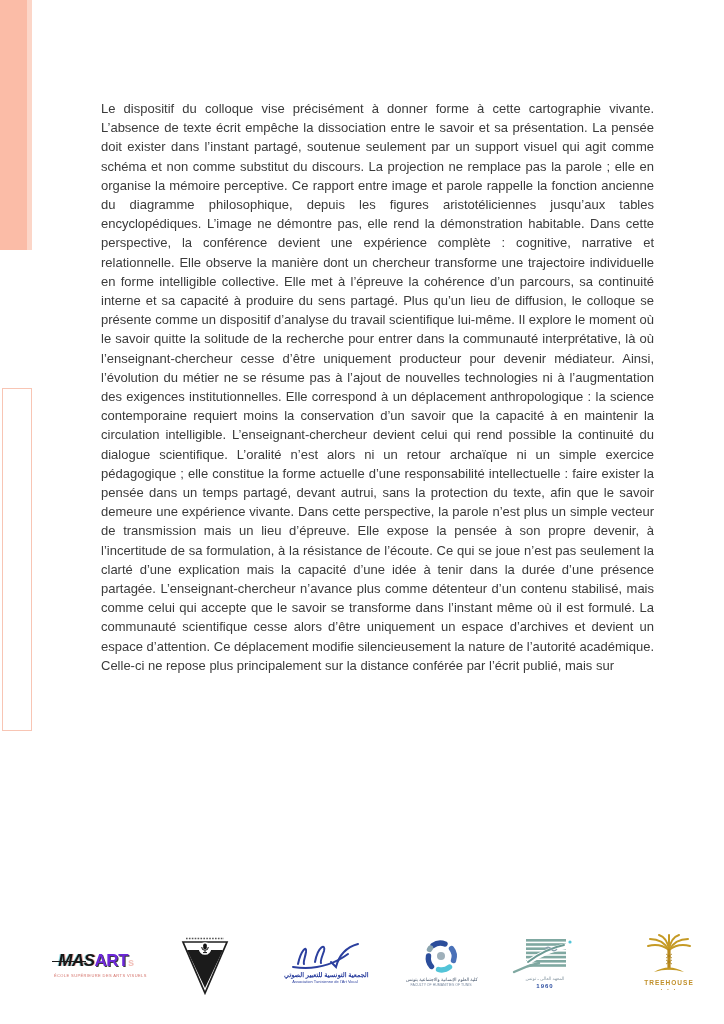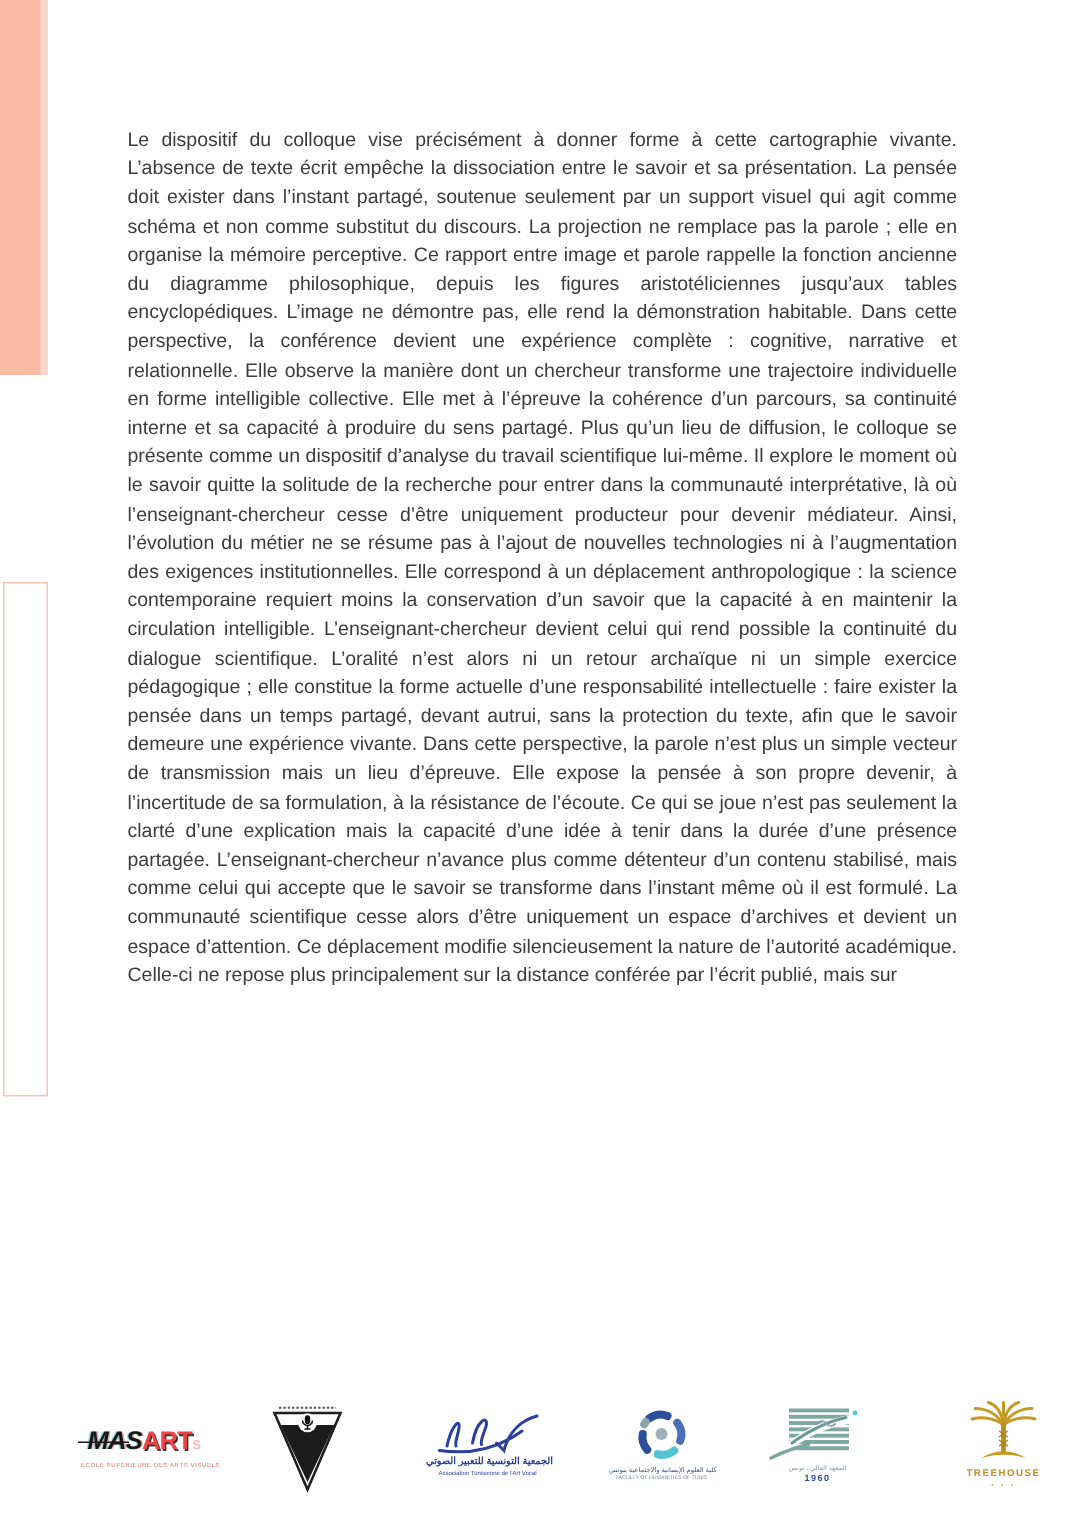--- a/index.html
+++ b/index.html
@@ -20,35 +20,35 @@
     position:absolute;right:0;top:0;width:5px;height:100%;
     background:#fcd6c8;
   }
   .outline-box{
     position:absolute;left:2px;top:388px;width:28px;height:341px;
     border:1px solid #f8c5b4;background:#ffffff;
   }
   
   .body-text{
     position:absolute;left:85px;top:83px;width:553px;
-    margin:0;
+    margin:16px;
     font-size:13px;line-height:19.2px;
     text-align:justify;
     color:#3b3b3b;
   }
   
   .logo{position:absolute;text-align:center;}
   .logo svg{display:block;margin:0 auto;}
 
   
   .logo-massart{left:54px;top:952px;width:84px;}
   .mas-line{position:relative;font-size:17px;font-weight:800;line-height:18px;letter-spacing:-0.5px;white-space:nowrap;}
   .mas-strike{position:absolute;left:-2px;top:9px;width:34px;height:1px;background:#1a1a1a;}
   .mas-part1{color:#161616;text-shadow:-1px 0 0 rgba(63,185,196,.55),1px 0 0 rgba(217,74,65,.45);font-style:italic;}
-  .mas-part2{color:#ef4444;text-shadow:1px 1px 0 rgba(22,22,22,.85);text-align:center;}
+  .mas-part2{color:#6d28d9;text-shadow:1px 1px 0 rgba(22,22,22,.85);text-align:center;}
   .mas-ghost{color:#f2c0ba;font-size:11px;}
   .mas-sub{margin-top:2px;font-size:4px;letter-spacing:.4px;color:#d4736b;white-space:nowrap;}
 
   
   .logo-triangle{left:179px;top:936px;width:52px;}
 
   
   .logo-atav{left:284px;top:941px;width:82px;}
   .atav-ar{font-size:6.5px;font-weight:bold;color:#2b3f9e;line-height:8px;white-space:nowrap;}
   .atav-la{font-size:4px;color:#2b3f9e;line-height:6px;white-space:nowrap;}

